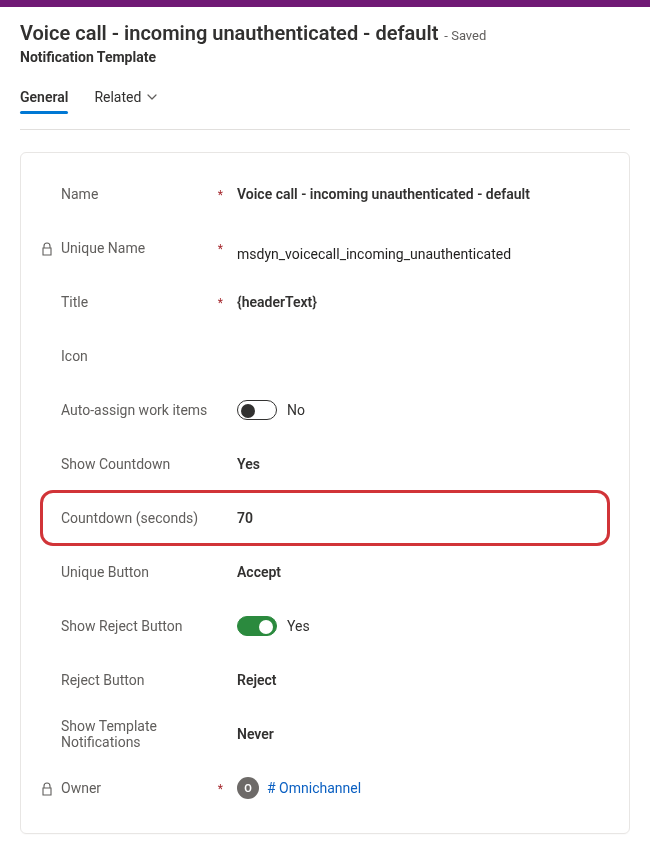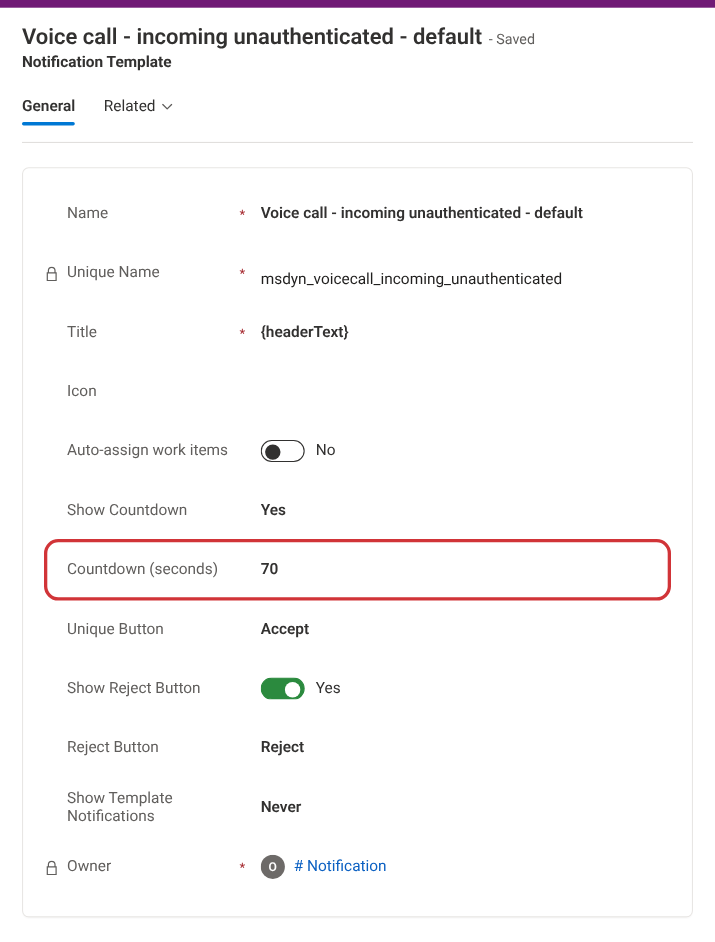--- a/index.html
+++ b/index.html
@@ -335,19 +335,19 @@
           <svg width="12" height="14" viewBox="0 0 12 14">
               <path d="M3 6 V4 a3 3 0 0 1 6 0 V6 M2 6 h8 v7 h-8 z" fill="none" stroke="#605e5c" stroke-width="1.1"></path>
             </svg>
         </span>
         <span class="label-text">Owner</span>
         <span class="req">*</span>
       </div>
       <div class="value-col">
         <span class="owner-chip">
           <span class="owner-avatar">O</span>
-          <span class="owner-link"># Notification</span>
+          <span class="owner-link"># Omnichannel</span>
         </span>
       </div>
     </div>
 
   </div>
 </div>
 
 </body></html>

